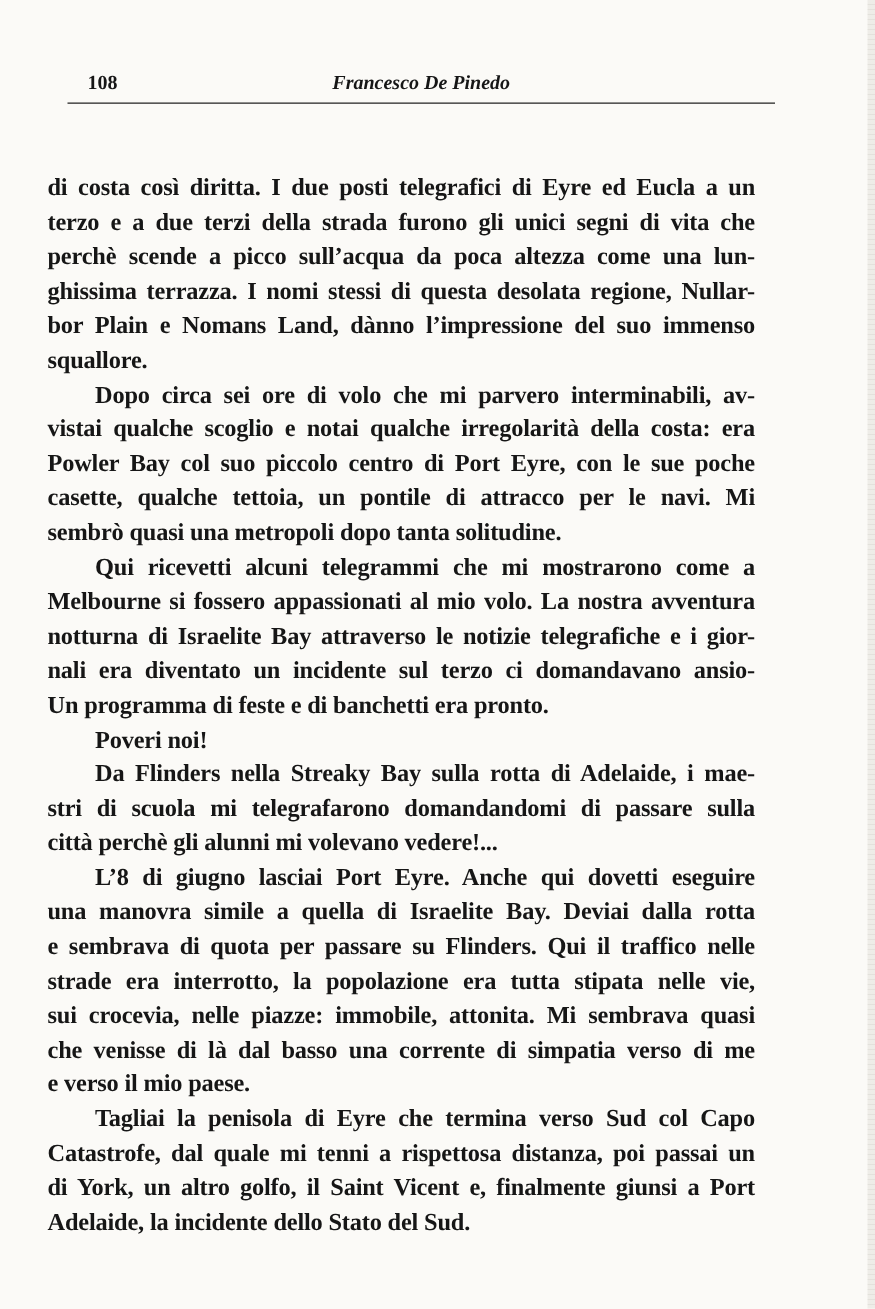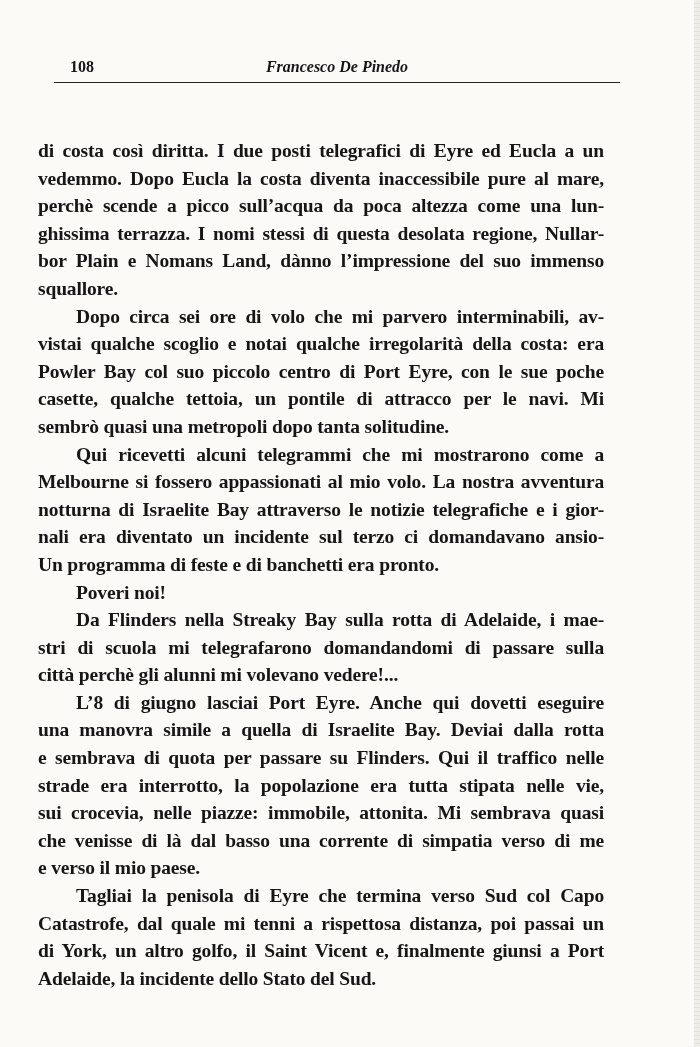--- a/index.html
+++ b/index.html
@@ -91,21 +91,21 @@
 
 <div class="header">
   <span class="page-number">108</span>
   <span class="running-title">Francesco De Pinedo</span>
 </div>
 <div class="header-rule"></div>
 
 <div class="body-text" id="body-text">
     <div>
       <span class="line">di costa così diritta. I due posti telegrafici di Eyre ed Eucla a un</span>
-      <span class="line">vedemmo. Dopo Eucla la costa diventa inaccessibile pure al mare,</span>
+      <span class="line">terzo e a due terzi della strada furono gli unici segni di vita che</span>
       <span class="line">perchè scende a picco sull’acqua da poca altezza come una lun-</span>
       <span class="line">ghissima terrazza. I nomi stessi di questa desolata regione, Nullar-</span>
       <span class="line">bor Plain e Nomans Land, dànno l’impressione del suo immenso</span>
       <span class="line last">squallore.</span>
     </div>
     <div>
       <span class="line indent">Dopo circa sei ore di volo che mi parvero interminabili, av-</span>
       <span class="line">vistai qualche scoglio e notai qualche irregolarità della costa: era</span>
       <span class="line">Powler Bay col suo piccolo centro di Port Eyre, con le sue poche</span>
       <span class="line">casette, qualche tettoia, un pontile di attracco per le navi. Mi</span>

